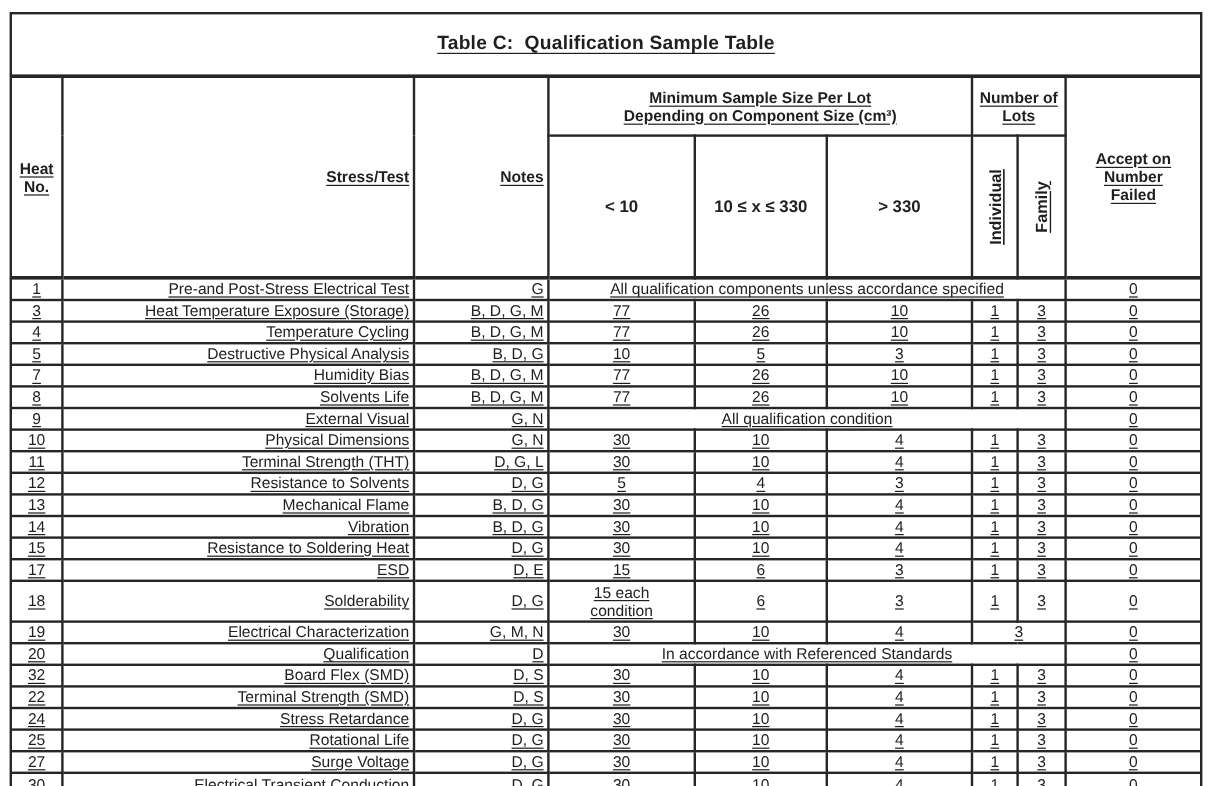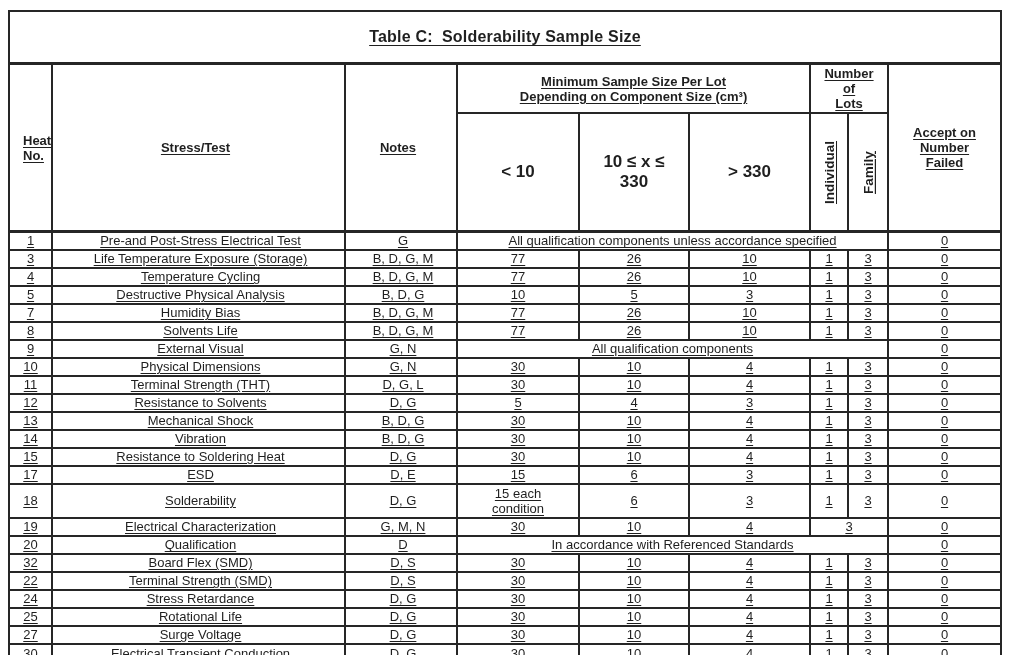--- a/index.html
+++ b/index.html
@@ -41,27 +41,27 @@
   table tr > *:last-child{border-right:none;}
   thead tr:first-child > *{border-top:none;}
   tbody tr:last-child > *{border-bottom:none;}
   tbody tr:first-child > *{border-top:3px solid #262626;}
 
   thead th{
     font-size:13px;font-weight:bold;
     text-decoration:underline;
     text-underline-offset:2px;
     white-space:pre-line;
-    padding:1px 13px;
+    padding:1px 3px;
   }
   thead tr.h1{height:48px;}
   thead tr.h2{height:88px;}
-  th.l,td.l{text-align:center;padding-left:7px;}
+  th.l,td.l{text-align:right;padding-left:7px;}
   th.c,td.c{text-align:center;}
-  th.nosub{text-decoration:none;font-size:17px;}
+  th.nosub{text-decoration:none;font-size:14px;}
   th.vert{padding:0;}
   .vwrap{
     display:flex;align-items:center;justify-content:center;
     height:86px;width:100%;
   }
   .rot{
     display:inline-block;
     transform:rotate(-90deg);
     white-space:nowrap;
     font-weight:bold;
@@ -78,21 +78,21 @@
     padding:0 3px;
   }
   tbody tr{height:18px;}
   tbody tr.tall{height:34px;}
 </style>
 </head>
 <body>
 
 <div class="sheet">
   <div class="title-row">
-    <span class="title">Table C:  Solderability Sample Size</span>
+    <span class="title">Table C:  Qualification Sample Table</span>
   </div>
   <table>
     <colgroup>
       <col style="width:42px">
         <col style="width:293px">
         <col style="width:112px">
       <col style="width:122px">
         <col style="width:110px">
         <col style="width:121px">
       <col style="width:38px">
@@ -128,21 +128,21 @@
     <tbody id="tbody">
         <tr>
           <td class="c">1</td>
           <td class="l">Pre-and Post-Stress Electrical Test</td>
           <td class="l">G</td>
           <td class="c" colspan="5">All qualification components unless accordance specified</td>
           <td class="c">0</td>
         </tr>
         <tr>
           <td class="c">3</td>
-          <td class="l">Life Temperature Exposure (Storage)</td>
+          <td class="l">Heat Temperature Exposure (Storage)</td>
           <td class="l">B, D, G, M</td>
           <td class="c">77</td>
           <td class="c">26</td>
           <td class="c">10</td>
           <td class="c">1</td>
           <td class="c">3</td>
           <td class="c">0</td>
         </tr>
         <tr>
           <td class="c">4</td>
@@ -185,21 +185,21 @@
           <td class="c">26</td>
           <td class="c">10</td>
           <td class="c">1</td>
           <td class="c">3</td>
           <td class="c">0</td>
         </tr>
         <tr>
           <td class="c">9</td>
           <td class="l">External Visual</td>
           <td class="l">G, N</td>
-          <td class="c" colspan="5">All qualification components</td>
+          <td class="c" colspan="5">All qualification condition</td>
           <td class="c">0</td>
         </tr>
         <tr>
           <td class="c">10</td>
           <td class="l">Physical Dimensions</td>
           <td class="l">G, N</td>
           <td class="c">30</td>
           <td class="c">10</td>
           <td class="c">4</td>
           <td class="c">1</td>
@@ -223,21 +223,21 @@
           <td class="l">D, G</td>
           <td class="c">5</td>
           <td class="c">4</td>
           <td class="c">3</td>
           <td class="c">1</td>
           <td class="c">3</td>
           <td class="c">0</td>
         </tr>
         <tr>
           <td class="c">13</td>
-          <td class="l">Mechanical Shock</td>
+          <td class="l">Mechanical Flame</td>
           <td class="l">B, D, G</td>
           <td class="c">30</td>
           <td class="c">10</td>
           <td class="c">4</td>
           <td class="c">1</td>
           <td class="c">3</td>
           <td class="c">0</td>
         </tr>
         <tr>
           <td class="c">14</td>

